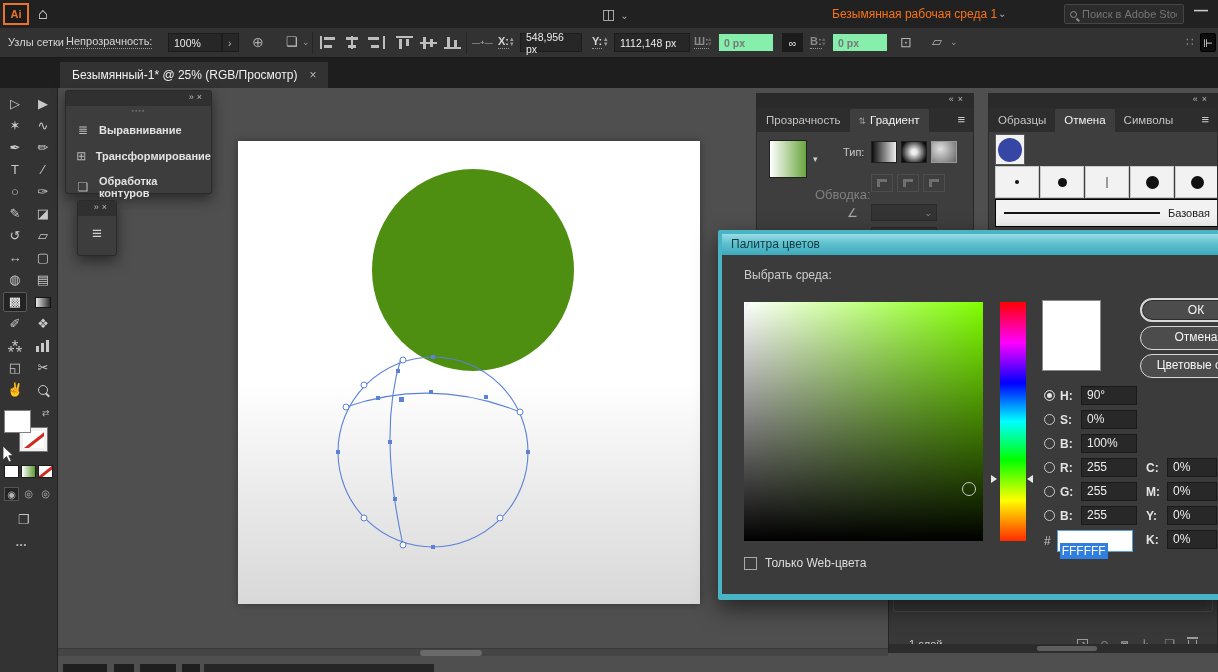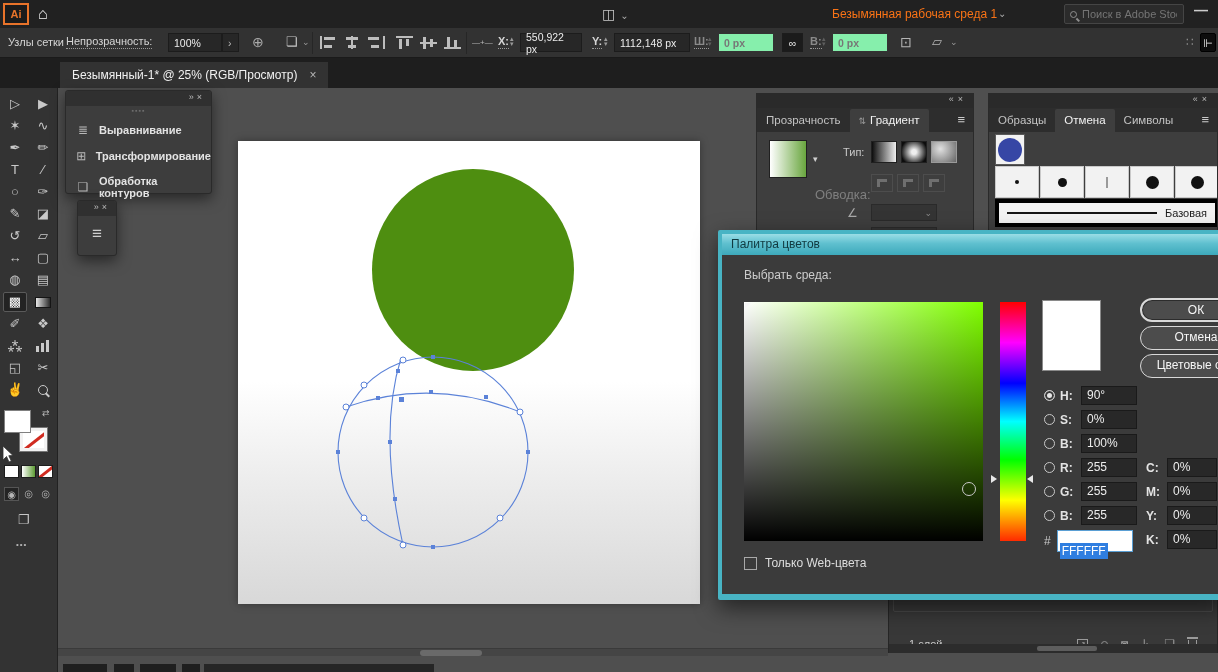--- a/index.html
+++ b/index.html
@@ -129,21 +129,21 @@
   .gdrop{position:absolute;width:66px;height:17px;background:#343434;border:1px solid #2a2a2a;color:#8a8a8a;}
   .gdrop span{position:absolute;right:4px;top:3px;font-size:9px;}
   #brushes-panel{left:988px;width:230px;height:140px;}
   #brush-row1{position:absolute;left:6px;top:40px;width:30px;height:31px;background:#f2f2f2;border:1px solid #5a5a5a;
     display:flex;align-items:center;justify-content:center;}
   #brush-row1 .bluedot{width:24px;height:24px;border-radius:50%;background:var(--brush-blue,#3646a5);}
   #brush-row2{position:absolute;left:6px;top:72px;width:224px;height:32px;display:flex;gap:1px;}
   .bcell{flex:1;background:#f2f2f2;border:1px solid #c9c9c9;display:flex;align-items:center;justify-content:center;}
   .bcell .dot{border-radius:50%;background:#111;}
   .bcell .bline{width:2px;height:11px;background:#9a9a9a;}
-  #brush-row3{position:absolute;left:6px;top:105px;width:224px;height:28px;background:#f2f2f2;border:4px solid #000000;
+  #brush-row3{position:absolute;left:6px;top:105px;width:224px;height:28px;background:#f2f2f2;border:1px solid #000000;
     display:flex;align-items:center;padding:0 8px;gap:8px;}
   #brush-row3 .stroke-line{flex:1;height:2.5px;background:#151515;}
   #brush-row3 .bname{color:#1a1a1a;font-size:11px;white-space:nowrap;}
 
   
   #layers-panel{position:absolute;left:888px;top:585px;width:330px;height:68px;background:#383838;
     border:1px solid #262626;z-index:12;}
   #layers-list{position:absolute;left:4px;top:2px;width:320px;height:24px;border:1px solid #4a4a4a;border-radius:2px;}
   #layers-footer{position:absolute;left:0;top:44px;width:100%;height:28px;display:flex;align-items:center;
     padding:0 20px;color:#c9c9c9;font-size:11px;}
@@ -228,21 +228,21 @@
     <span class="abs al al-vt" style="left:396px;top:8px;"></span>
     <span class="abs al al-vm" style="left:420px;top:8px;"></span>
     <span class="abs al al-vb" style="left:444px;top:8px;"></span>
     <span class="vsep" style="left:466px;"></span>
     <span class="abs" style="left:472px;top:10px;font-size:8px;color:#b9b9b9;">―+―</span>
     <span class="abs dotted-u" style="left:498px;top:7px;font-weight:bold;">X:</span>
     <span class="abs spin" style="left:510px;top:8px;">
         <span>▴</span>
         <span>▾</span>
       </span>
-    <span class="abs cb-box" style="left:520px;top:5px;width:62px;">550,922 px</span>
+    <span class="abs cb-box" style="left:520px;top:5px;width:62px;">548,956 px</span>
     <span class="abs dotted-u" style="left:592px;top:7px;font-weight:bold;">Y:</span>
     <span class="abs spin" style="left:604px;top:8px;">
         <span>▴</span>
         <span>▾</span>
       </span>
     <span class="abs cb-box" style="left:614px;top:5px;width:76px;">1112,148 px</span>
     <span class="abs dotted-u dimtext" style="left:694px;top:7px;font-weight:bold;">Ш:</span>
     <span class="abs spin dim" style="left:708px;top:8px;">
         <span>▴</span>
         <span>▾</span>

